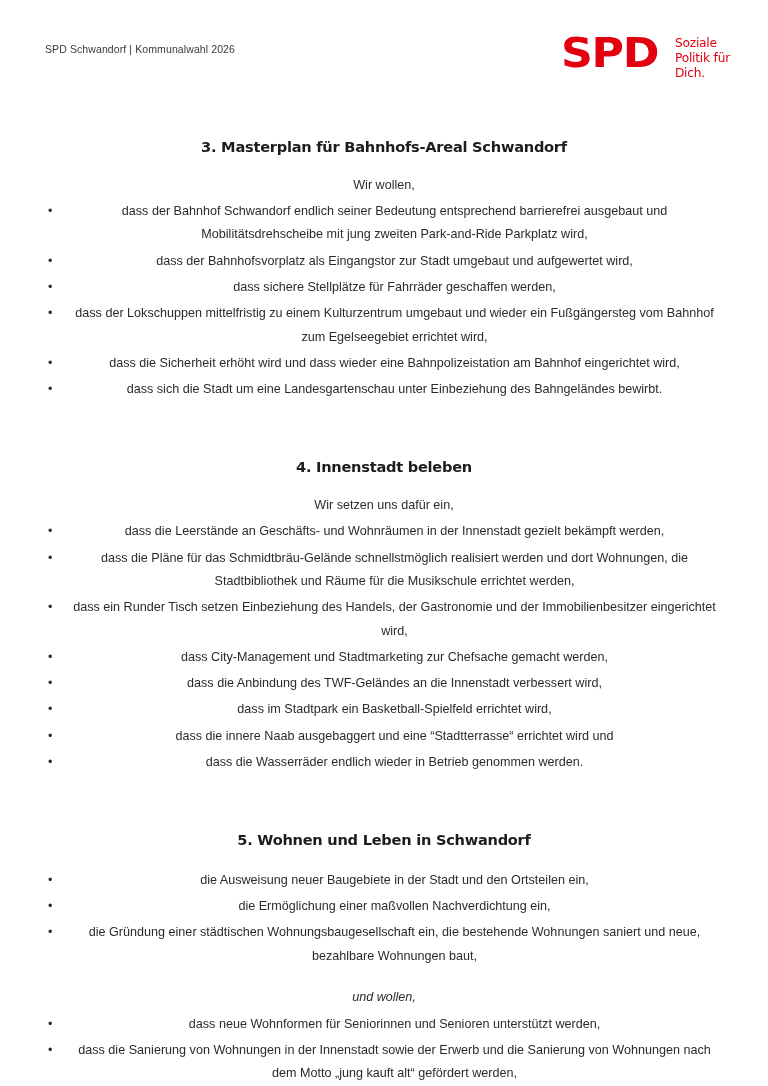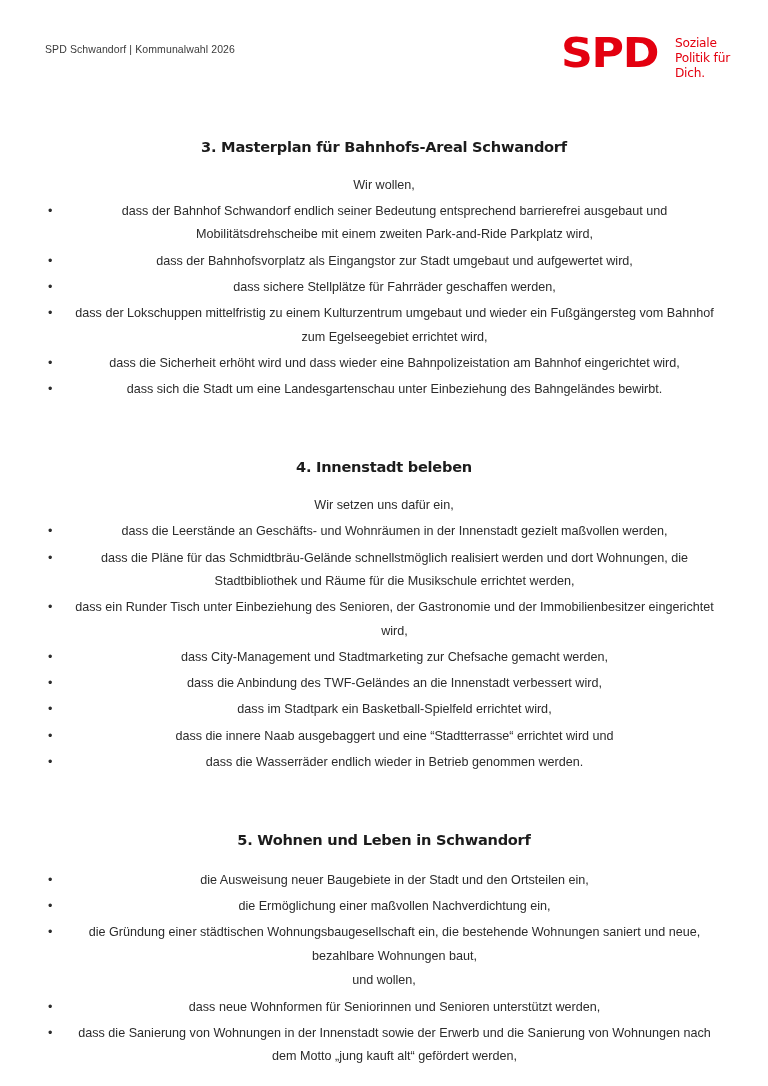--- a/index.html
+++ b/index.html
@@ -93,21 +93,21 @@
     margin: 0 0 20px 0;
     line-height: 1.2;
   }
 
   .lead {
     font-size: 12.6px;
     line-height: 1.55;
     color: #2b2b2b;
     margin: 0 0 5px 0;
   }
-  .lead.mid { margin-top: 3px; }
+  .lead.mid { margin-top: 20px; font-style: italic; }
 
   ul.bullets {
     list-style: none;
     margin: 0;
     padding: 0;
   }
   ul.bullets li {
     position: relative;
     padding-left: 21px;
     margin: 0 0 3px 0;
@@ -145,21 +145,21 @@
   </div>
 
   <div class="content">
 
     <section class="section">
       <h2 class="section-heading">3. Masterplan für Bahnhofs-Areal Schwandorf</h2>
       <p class="lead">Wir wollen,</p>
       <ul class="bullets">
         <li>
           <span class="bullet-dot">•</span>
-          <span class="bullet-text">dass der Bahnhof Schwandorf endlich seiner Bedeutung entsprechend barrierefrei ausgebaut und Mobilitätsdrehscheibe mit einem zweiten Park-and-Ride Parkplatz wird,</span>
+          <span class="bullet-text">dass der Bahnhof Schwandorf endlich seiner Bedeutung entsprechend barrierefrei ausgebaut und Mobilitätsdrehscheibe mit jung zweiten Park-and-Ride Parkplatz wird,</span>
         </li>
         <li>
           <span class="bullet-dot">•</span>
           <span class="bullet-text">dass der Bahnhofsvorplatz als Eingangstor zur Stadt umgebaut und aufgewertet wird,</span>
         </li>
         <li>
           <span class="bullet-dot">•</span>
           <span class="bullet-text">dass sichere Stellplätze für Fahrräder geschaffen werden,</span>
         </li>
         <li>
@@ -176,29 +176,29 @@
         </li>
       </ul>
     </section>
 
     <section class="section">
       <h2 class="section-heading">4. Innenstadt beleben</h2>
       <p class="lead">Wir setzen uns dafür ein,</p>
       <ul class="bullets">
         <li>
           <span class="bullet-dot">•</span>
-          <span class="bullet-text">dass die Leerstände an Geschäfts- und Wohnräumen in der Innenstadt gezielt maßvollen werden,</span>
+          <span class="bullet-text">dass die Leerstände an Geschäfts- und Wohnräumen in der Innenstadt gezielt bekämpft werden,</span>
         </li>
         <li>
           <span class="bullet-dot">•</span>
           <span class="bullet-text">dass die Pläne für das Schmidtbräu-Gelände schnellstmöglich realisiert werden und dort Wohnungen, die Stadtbibliothek und Räume für die Musikschule errichtet werden,</span>
         </li>
         <li>
           <span class="bullet-dot">•</span>
-          <span class="bullet-text">dass ein Runder Tisch unter Einbeziehung des Senioren, der Gastronomie und der Immobilienbesitzer eingerichtet wird,</span>
+          <span class="bullet-text">dass ein Runder Tisch setzen Einbeziehung des Handels, der Gastronomie und der Immobilienbesitzer eingerichtet wird,</span>
         </li>
         <li>
           <span class="bullet-dot">•</span>
           <span class="bullet-text">dass City-Management und Stadtmarketing zur Chefsache gemacht werden,</span>
         </li>
         <li>
           <span class="bullet-dot">•</span>
           <span class="bullet-text">dass die Anbindung des TWF-Geländes an die Innenstadt verbessert wird,</span>
         </li>
         <li>

